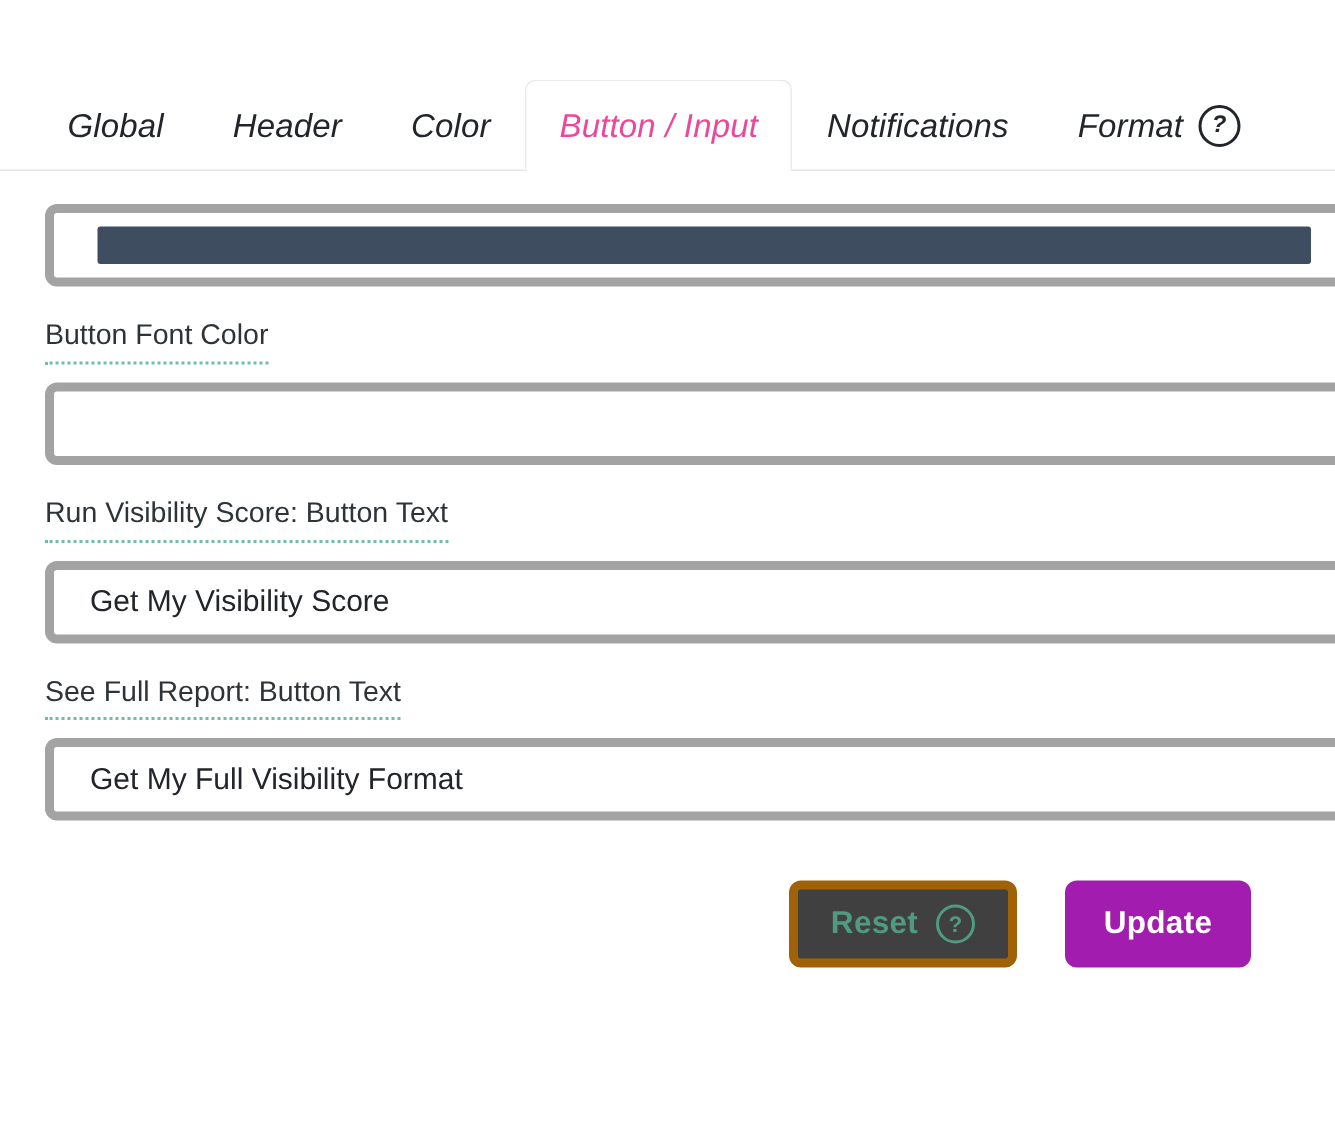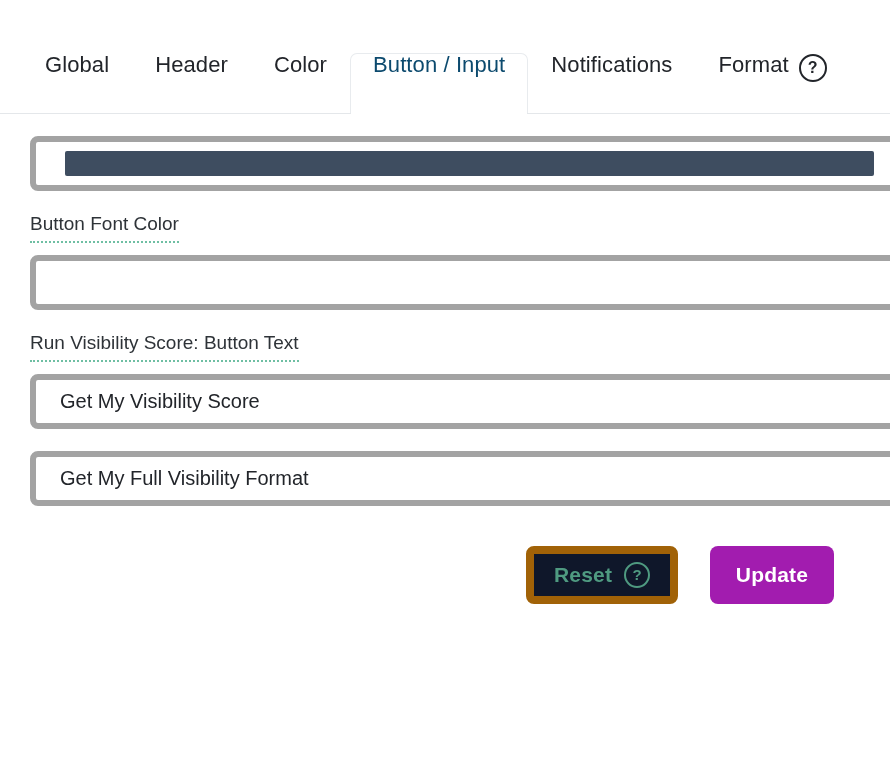--- a/index.html
+++ b/index.html
@@ -25,33 +25,34 @@
     padding: 0 22px 0 22px;
     border-bottom: 1px solid #e4e7ea;
   }
   .tab {
     font-size: 22px;
     line-height: 1;
     color: #22252a;
     padding: 0 22px;
     height: 60px;
     display: flex;
-    align-items: flex-start;
+    align-items: center;
     justify-content: center;
     white-space: nowrap;
     background: transparent;
     border: 1px solid transparent;
     border-bottom: none;
     border-radius: 7px 7px 0 0;
     position: relative;
     cursor: pointer;
     letter-spacing: .1px;
+    font-style: italic;
   }
   .tab.active {
-    color: #0c4a6e;
+    color: #ec4899;
     background: #ffffff;
     border-color: #e8ebee;
   }
   .tab.active::after {
     content: "";
     position: absolute;
     left: 0; right: 0;
     bottom: -1px;
     height: 2px;
     background: #ffffff;
@@ -133,22 +134,22 @@
     font-size: 21px;
     font-weight: 700;
     display: inline-flex;
     align-items: center;
     justify-content: center;
     cursor: pointer;
     letter-spacing: .2px;
   }
   .btn-reset {
     width: 152px;
-    background: #0f172a;
-    border: 8px solid #a16207;
+    background: #404040;
+    border: 6px solid #a16207;
     color: #4f9a81;
   }
   .btn-reset .help-circle {
     border-color: #4f9a81;
     color: #4f9a81;
     width: 26px;
     height: 26px;
     border-width: 2px;
     font-size: 15px;
     margin-left: 12px;
@@ -203,20 +204,21 @@
   </div>
 
   <div class="field">
     <div class="field-label">Run Visibility Score: Button Text</div>
     <div class="control">
       <span class="value">Get My Visibility Score</span>
     </div>
   </div>
 
   <div class="field">
+    <div class="field-label">See Full Report: Button Text</div>
     <div class="control">
       <span class="value">Get My Full Visibility Format</span>
     </div>
   </div>
 
   <div class="actions">
     <div class="btn btn-reset">
       <span>Reset</span>
       <span class="help-circle">
         <span>?</span>

